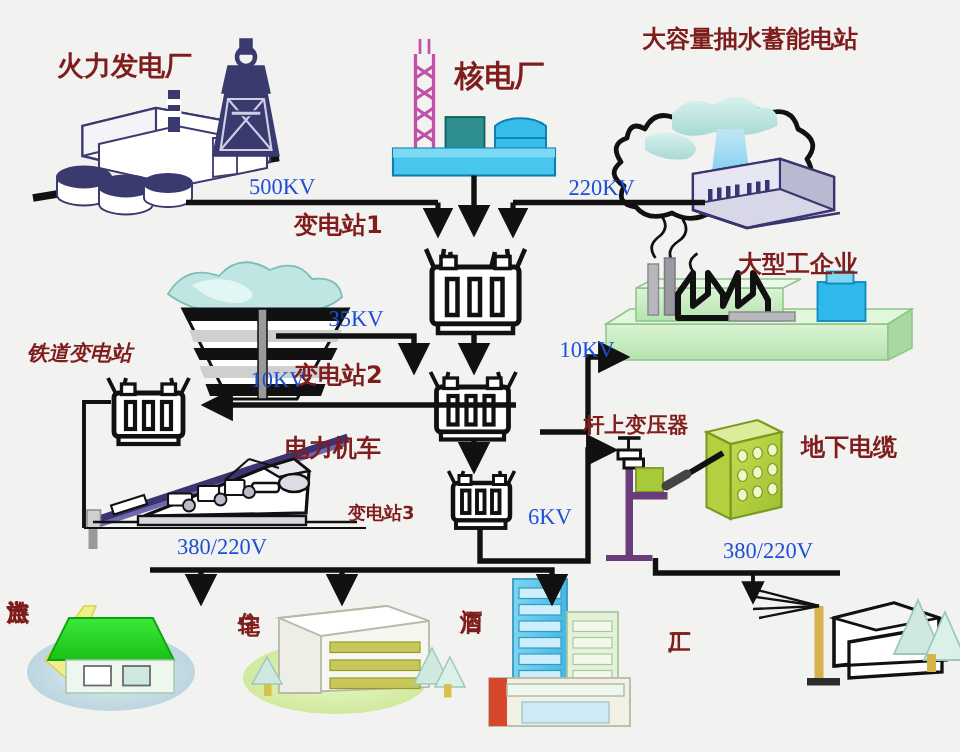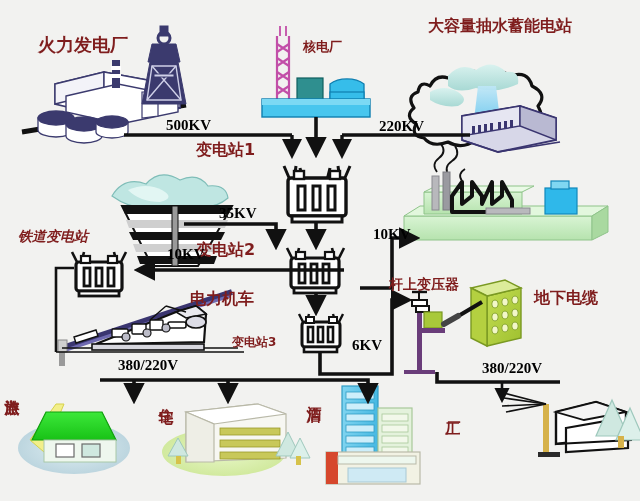--- a/index.html
+++ b/index.html
@@ -13,21 +13,21 @@
   #stage{position:absolute;left:0;top:0;width:640px;height:501px;}
   #stage svg{position:absolute;left:0;top:0;}
   .lbl{
     position:absolute;
     color:#2b2b2b;
     font-family:"Liberation Serif", serif;
     white-space:pre;
     line-height:1.05;
   }
   .cn{font-family:"DejaVu Sans", sans-serif;font-weight:600;color:#7f1d1d;}
-  .kv{font-family:"Liberation Serif", serif;font-weight:bold;color:#000000;}
+  .kv{font-family:"Liberation Serif", serif;font-weight:normal;color:#1d4ed8;}
   .vert{writing-mode:vertical-rl;text-orientation:upright;line-height:1.0;}
 </style>
 </head>
 <body>
 
 <div id="stage">
 
 <svg width="640" height="501" viewBox="0 0 640 501">
   <defs>
     <marker id="arr" viewBox="0 0 10 10" refX="8" refY="5" markerWidth="6" markerHeight="6" orient="auto-start-reverse">
@@ -419,37 +419,38 @@
 
     <path d="M320,380 L368,380 L368,400" marker-end="url(#arr)"></path>
 
     <path d="M437,372 L437,382 L560,382"></path>
     <path d="M502,382 L502,400" marker-end="url(#arr)" stroke-width="2.6"></path>
   </g>
 </svg>
 
 <div class="lbl cn" style="left:38px;top:36px;font-size:18px;">火力发电厂</div>
 
-<div class="lbl cn" style="left:303px;top:40px;font-size:13px;">核电厂</div>
+<div class="lbl cn" style="left:303px;top:40px;font-size:20px;">核电厂</div>
 
 <div class="lbl cn" style="left:428px;top:18px;font-size:16px;">大容量抽水蓄能电站</div>
 
 
 <div class="lbl cn" style="left:18px;top:229px;font-size:14px;font-style:italic;">铁道变电站</div>
 
 <div class="lbl cn" style="left:196px;top:142px;font-size:16px;">变电站1</div>
 
 <div class="lbl cn" style="left:196px;top:242px;font-size:16px;">变电站2</div>
 
 <div class="lbl cn" style="left:232px;top:336px;font-size:12px;">变电站3</div>
 
 <div class="lbl cn" style="left:389px;top:277px;font-size:14px;">杆上变压器</div>
 
 <div class="lbl cn" style="left:190px;top:291px;font-size:16px;">电力机车</div>
 
+<div class="lbl cn" style="left:492px;top:168px;font-size:16px;">大型工企业</div>
 
 <div class="lbl cn" style="left:534px;top:290px;font-size:16px;">地下电缆</div>
 
 <div class="lbl cn vert" style="left:4px;top:388px;font-size:15px;">旅游点</div>
 
 <div class="lbl cn vert" style="left:158px;top:396px;font-size:15px;">住宅</div>
 
 <div class="lbl cn vert" style="left:306px;top:394px;font-size:15px;">酒店</div>
 
 <div class="lbl cn vert" style="left:445px;top:410px;font-size:15px;">工厂</div>

